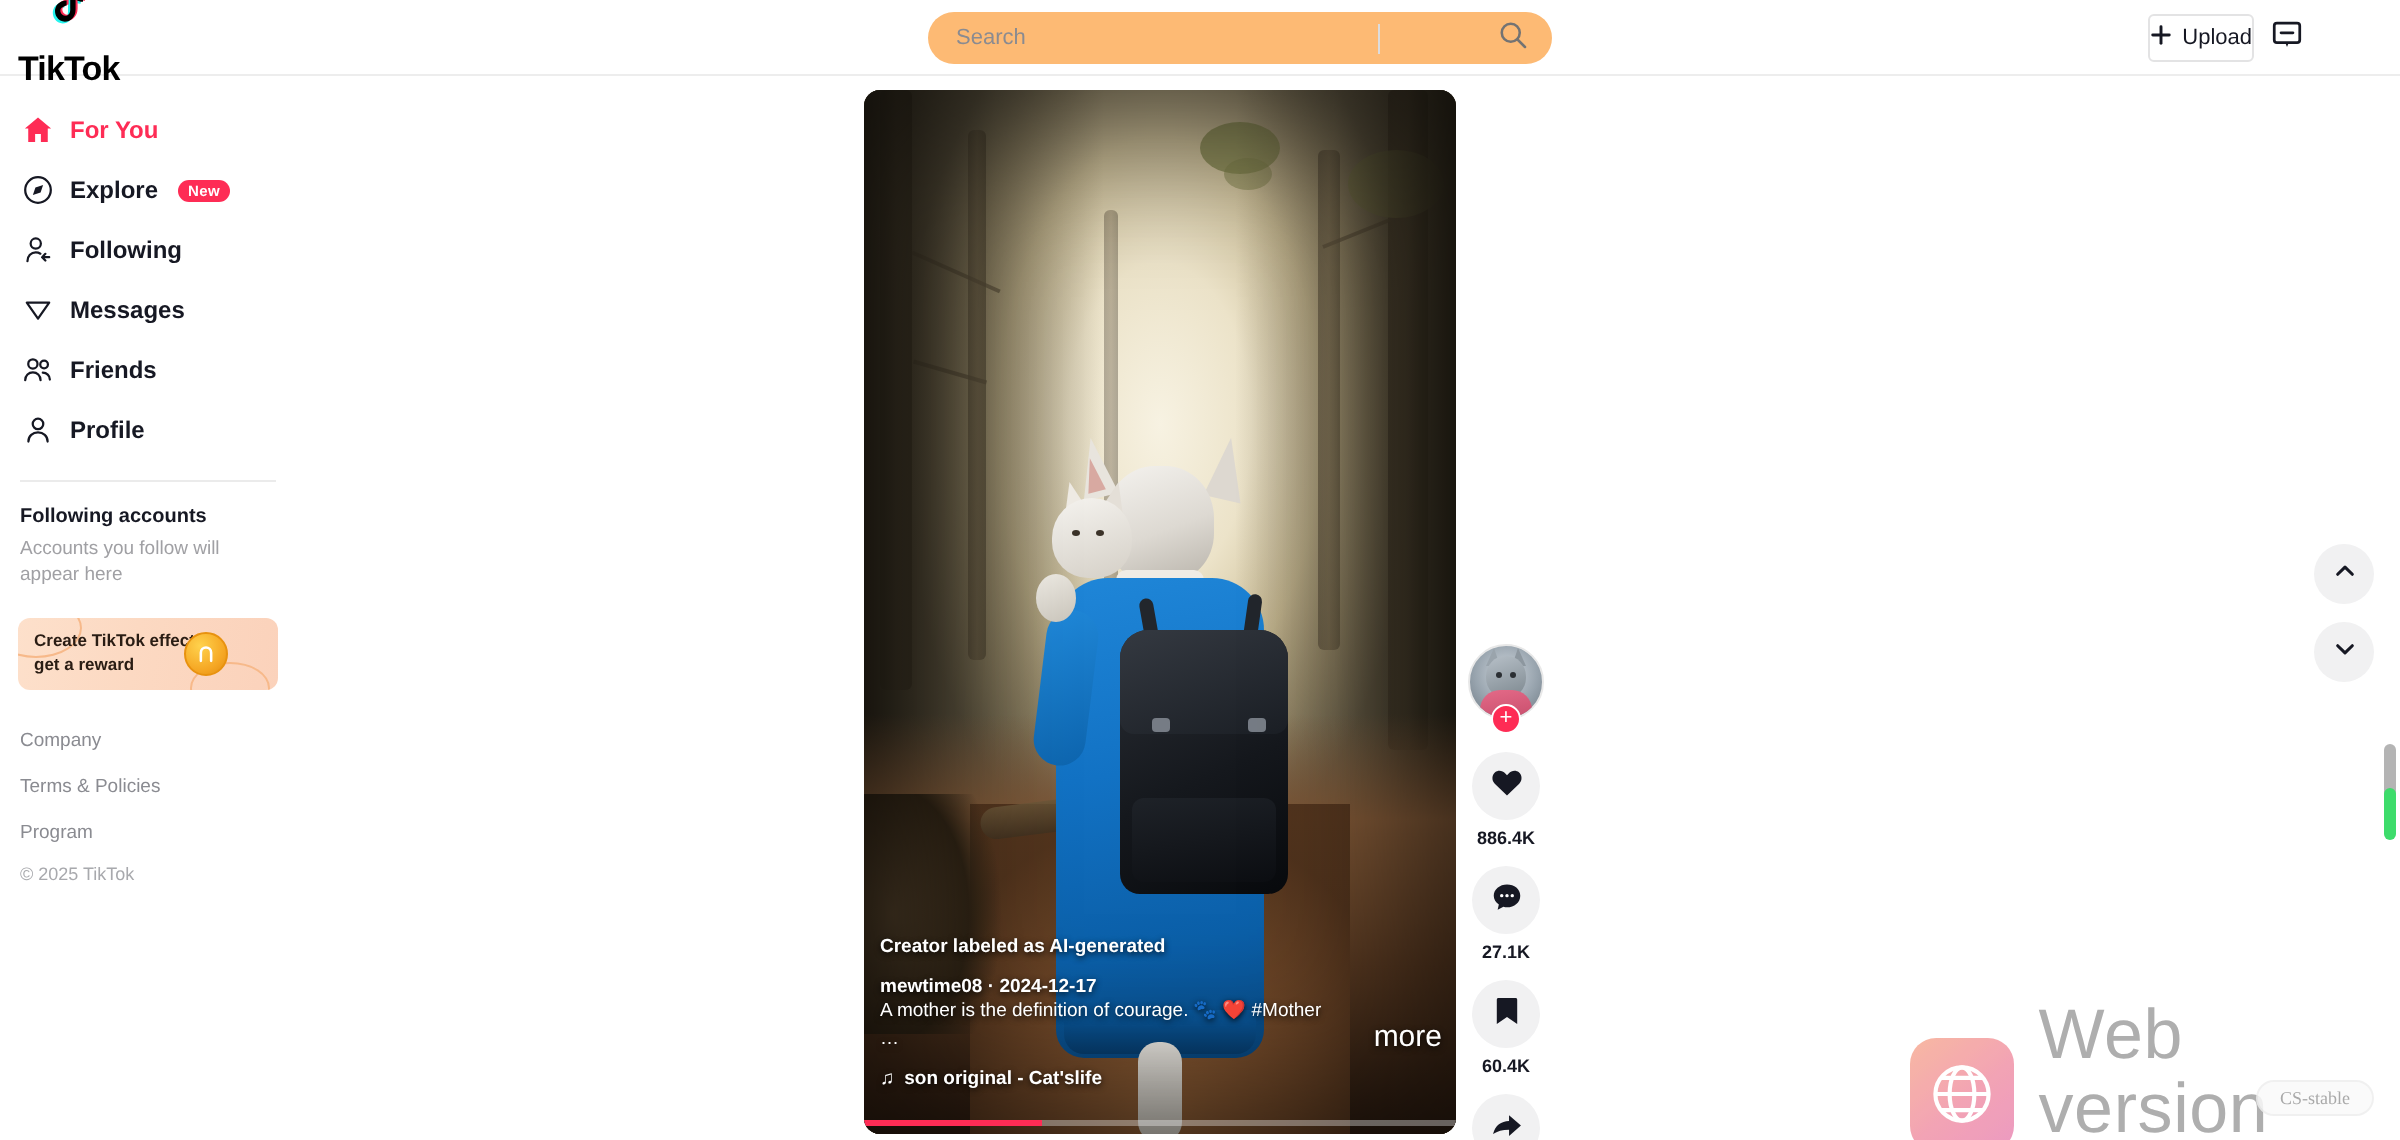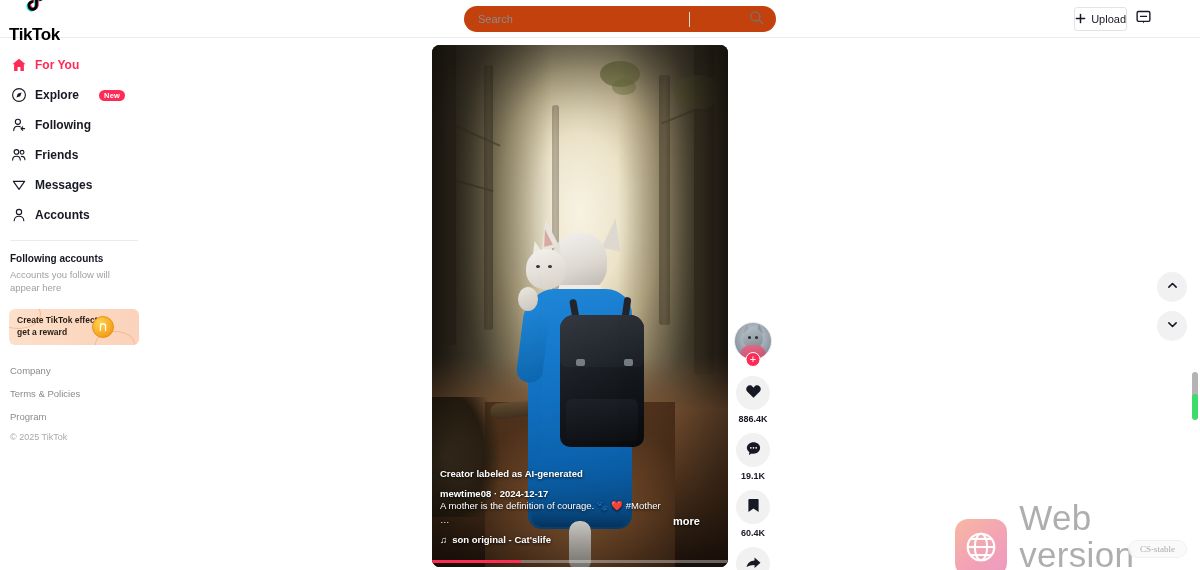--- a/index.html
+++ b/index.html
@@ -16,21 +16,21 @@
     background:#fff; border-bottom:1px solid #ededed;
     display:flex; align-items:center; z-index:40;
   }
   .logo { display:flex; align-items:center; gap:12px; margin-left:9px;flex-direction:column; }
   .logo-note { position:relative; width:18px; height:20px; }
   .logo-text { font-size:17px; font-weight:bold; letter-spacing:-0.4px; color:#000; }
 
   .search-wrap {
     position:absolute; left:464px; top:6px;
     width:312px; height:26px;
-    background:#c2410c; border-radius:44px;
+    background:#fdba74; border-radius:44px;
     display:flex; align-items:center;gap:46px;
   }
   .search-input {
     flex:1; border:none; outline:none; background:transparent;
     font-family:"Liberation Sans", sans-serif; font-size:11px;
     color:#161823; padding-left:14px;
   }
   .search-input::placeholder { color:#8a8b91; }
   .search-divider { width:1px; height:15px; background:#dcdcdd; }
   .search-btn {
@@ -59,21 +59,21 @@
   }
   .nav-item {
     display:flex; align-items:center; gap:8px;
     height:30px; padding-left:10px; cursor:pointer;
     font-size:12px; font-weight:bold; color:#161823;
   }
   .nav-item.active { color:#fe2c55; }
   .nav-icon { width:17px; height:17px; display:flex; align-items:center; justify-content:center; flex-shrink:0; }
   .badge-new {
     background:#fe2c55; color:#fff; font-size:7.5px; font-weight:bold;
-    border-radius:8px; padding:1px 5px; margin-left:12px; letter-spacing:0.2px;
+    border-radius:8px; padding:1px 5px; margin-left:2px; letter-spacing:0.2px;
   }
 
   .sb-divider { height:1px; background:#ebebeb; margin:10px 10px 0 10px; }
 
   .follow-title { font-size:10px; font-weight:bold; color:#161823; padding:12px 10px 0 10px; }
   .follow-sub { font-size:9.5px; color:#a0a0a4; padding:5px 10px 0 10px; line-height:1.35; }
 
   .promo {
     margin:14px 9px 0 9px; height:36px; border-radius:6px;
     background:linear-gradient(100deg,#fde0cb 0%,#fcd9c2 45%,#fbd2bb 100%);
@@ -204,22 +204,22 @@
     position:absolute; left:8px; bottom:68px;
     font-size:9.5px; font-weight:bold; color:#fff;
     text-shadow:0 1px 3px rgba(0,0,0,0.85); cursor:pointer;
   }
   .vid-caption {
     position:absolute; left:8px; bottom:40px; width:230px;
     font-size:9.5px; color:#fff; line-height:1.45;
     text-shadow:0 1px 3px rgba(0,0,0,0.85);
   }
   .more-link {
-    position:absolute; right:28px; bottom:40px;
-    font-size:11px; font-weight:bold; color:#fff; cursor:pointer;
+    position:absolute; right:7px; bottom:40px;
+    font-size:15px; font-weight:normal; color:#fff; cursor:pointer;
     text-shadow:0 1px 3px rgba(0,0,0,0.85);
   }
   .vid-music {
     position:absolute; left:8px; bottom:22px;
     font-size:9.5px; font-weight:bold; color:#fff;
     display:flex; align-items:center; gap:5px;
     text-shadow:0 1px 3px rgba(0,0,0,0.85); cursor:pointer;
   }
   .progress-track {
     position:absolute; left:0; bottom:4px; width:100%; height:3px;
@@ -367,47 +367,47 @@
         <circle cx="8.6" cy="6" r="3.2"></circle>
         <path d="M3.4 17c0-3.4 2.4-5.5 5.2-5.5 1.1 0 2.1.3 2.9.8" stroke-linecap="round"></path>
         <path d="M17 14.5h-4M14.6 12.4 12.6 14.5l2 2.1" stroke-linecap="round" stroke-linejoin="round"></path>
       </svg>
     </span>
     <span>Following</span>
   </div>
 
   <div class="nav-item">
     <span class="nav-icon">
+      <svg width="16" height="16" viewBox="0 0 20 20" fill="none" stroke="#161823" stroke-width="1.4" stroke-linejoin="round">
+        <path d="M3 5.4h14l-7 10z"></path>
+      </svg>
+    </span>
+    <span>Messages</span>
+  </div>
+
+  <div class="nav-item">
+    <span class="nav-icon">
       <svg width="16" height="16" viewBox="0 0 20 20" fill="none" stroke="#161823" stroke-width="1.4">
         <circle cx="6.8" cy="6.2" r="2.9"></circle>
           <circle cx="13.8" cy="6.6" r="2.4"></circle>
         <path d="M2 16.4c0-3 2.2-4.9 4.8-4.9s4.8 1.9 4.8 4.9" stroke-linecap="round"></path>
         <path d="M13 11.7c2.4 0 4.4 1.7 4.4 4.3" stroke-linecap="round"></path>
       </svg>
     </span>
     <span>Friends</span>
   </div>
 
   <div class="nav-item">
     <span class="nav-icon">
-      <svg width="16" height="16" viewBox="0 0 20 20" fill="none" stroke="#161823" stroke-width="1.4" stroke-linejoin="round">
-        <path d="M3 5.4h14l-7 10z"></path>
-      </svg>
-    </span>
-    <span>Messages</span>
-  </div>
-
-  <div class="nav-item">
-    <span class="nav-icon">
       <svg width="16" height="16" viewBox="0 0 20 20" fill="none" stroke="#161823" stroke-width="1.4">
         <circle cx="10" cy="6.2" r="3.3"></circle>
         <path d="M4 17.2c0-3.5 2.7-5.7 6-5.7s6 2.2 6 5.7" stroke-linecap="round"></path>
       </svg>
     </span>
-    <span>Accounts</span>
+    <span>Profile</span>
   </div>
 
   <div class="sb-divider"></div>
 
   <div class="follow-title">Following accounts</div>
   <div class="follow-sub">Accounts you follow will appear here</div>
 
   <div class="promo">
     <span class="promo-swirl" style="left:-14px; top:-10px; width:46px; height:30px;"></span>
     <span class="promo-swirl" style="right:4px; bottom:-12px; width:40px; height:26px;"></span>
@@ -530,21 +530,21 @@
     <button class="act-btn">
       <span>
         <svg width="17" height="17" viewBox="0 0 20 20" fill="#161823">
           <path d="M10 2.6c-4.3 0-7.8 2.9-7.8 6.6 0 2.1 1.2 4 3 5.2l-.7 3.1 3.4-1.7c.7.2 1.4.3 2.1.3 4.3 0 7.8-3 7.8-6.9S14.3 2.6 10 2.6z"></path>
           <circle cx="6.9" cy="9.2" r="1" fill="#fff"></circle>
           <circle cx="10" cy="9.2" r="1" fill="#fff"></circle>
           <circle cx="13.1" cy="9.2" r="1" fill="#fff"></circle>
         </svg>
       </span>
     </button>
-    <span class="act-count">19.1K</span>
+    <span class="act-count">27.1K</span>
   </div>
 
   <div class="act">
     <button class="act-btn">
       <span>
         <svg width="15" height="17" viewBox="0 0 16 20" fill="#161823">
           <path d="M3 2.4h10c.6 0 1 .4 1 1v14.2l-6-4-6 4V3.4c0-.6.4-1 1-1z"></path>
         </svg>
       </span>
     </button>

